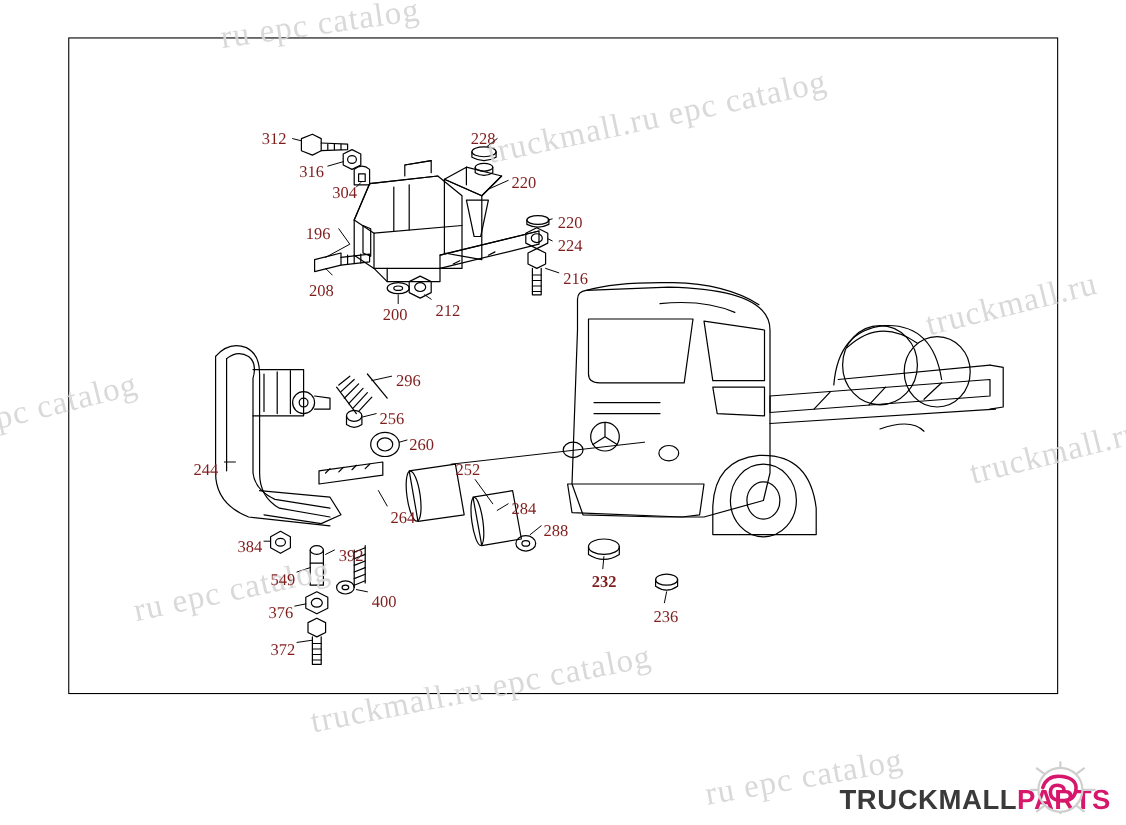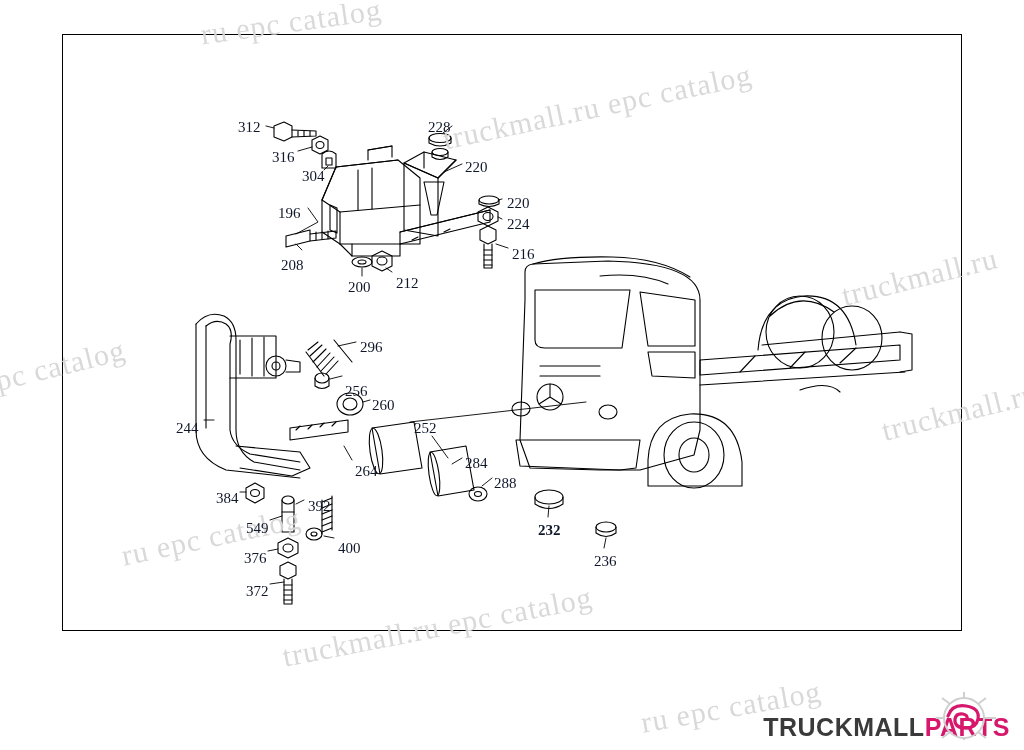--- a/index.html
+++ b/index.html
@@ -61,21 +61,21 @@
     height: 750px;
     z-index: 4;
     pointer-events: none;
   }
 
   
   .label {
     position: absolute;
     font-family: "Liberation Serif", serif;
     font-size: 15px;
-    color: #0f172a;
+    color: #7f1d1d;
     z-index: 6;
     white-space: nowrap;
   }
 
   
   .logo {
     position: absolute;
     right: 14px;
     bottom: 8px;
     z-index: 7;
@@ -366,21 +366,21 @@
   <div class="label" style="left:428px; top:119px;">228</div>
   <div class="label" style="left:465px; top:159px;">220</div>
   <div class="label" style="left:507px; top:195px;">220</div>
   <div class="label" style="left:507px; top:216px;">224</div>
   <div class="label" style="left:512px; top:246px;">216</div>
   <div class="label" style="left:278px; top:205px;">196</div>
   <div class="label" style="left:281px; top:257px;">208</div>
   <div class="label" style="left:348px; top:279px;">200</div>
   <div class="label" style="left:396px; top:275px;">212</div>
   <div class="label" style="left:360px; top:339px;">296</div>
-  <div class="label" style="left:345px; top:383px;">256</div>
+  <div class="label" style="left:345px; top:373px;">256</div>
   <div class="label" style="left:372px; top:397px;">260</div>
   <div class="label" style="left:414px; top:420px;">252</div>
   <div class="label" style="left:176px; top:420px;">244</div>
   <div class="label" style="left:355px; top:463px;">264</div>
   <div class="label" style="left:465px; top:455px;">284</div>
   <div class="label" style="left:494px; top:475px;">288</div>
   <div class="label" style="left:216px; top:490px;">384</div>
   <div class="label" style="left:308px; top:498px;">392</div>
   <div class="label" style="left:246px; top:520px;">549</div>
   <div class="label" style="left:338px; top:540px;">400</div>

